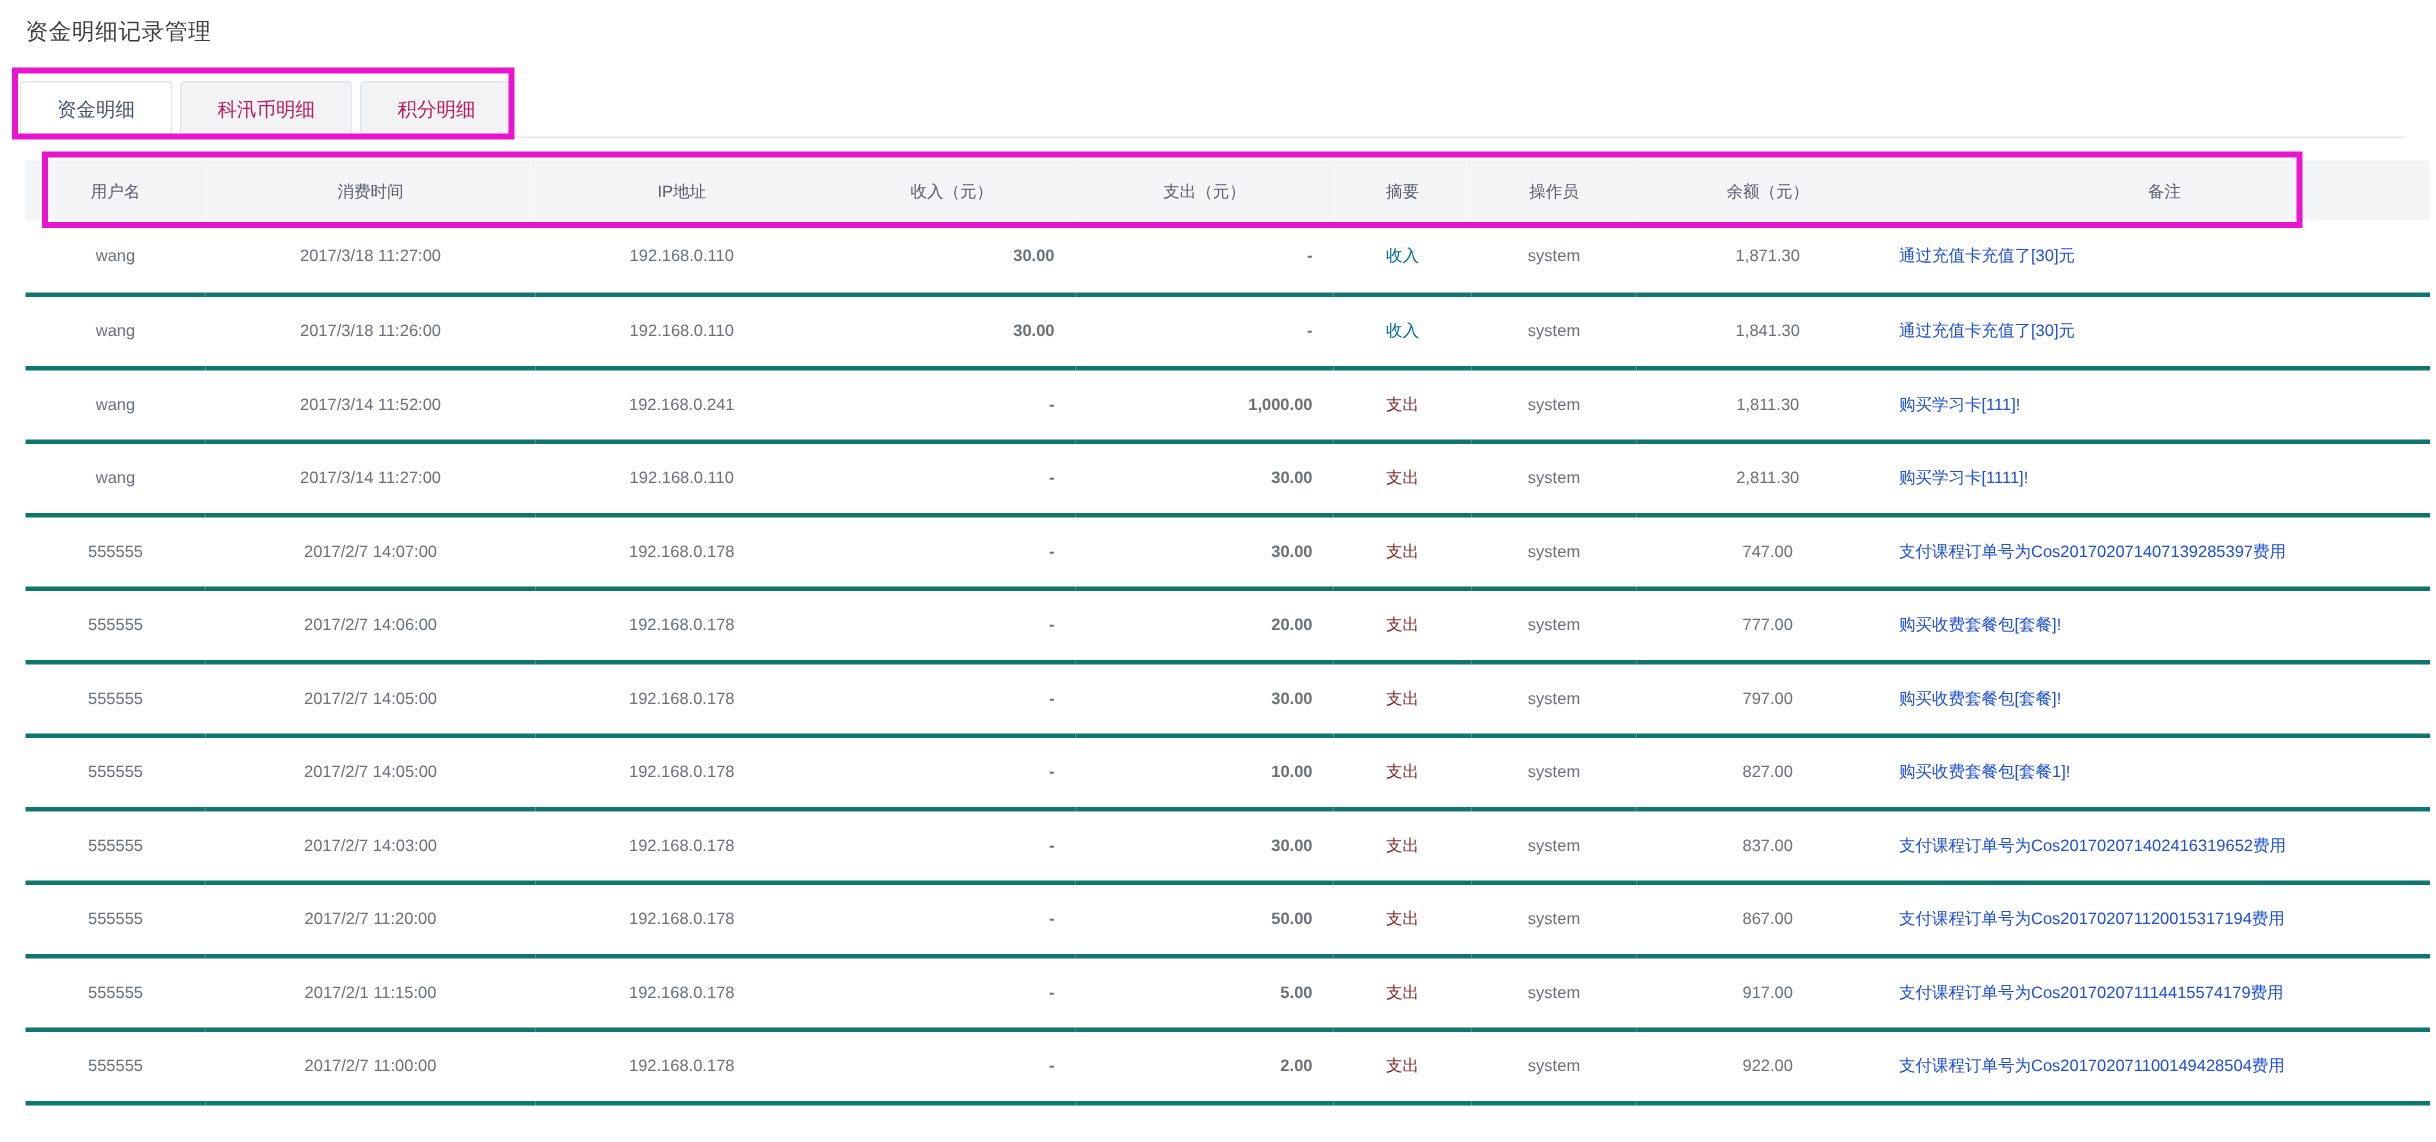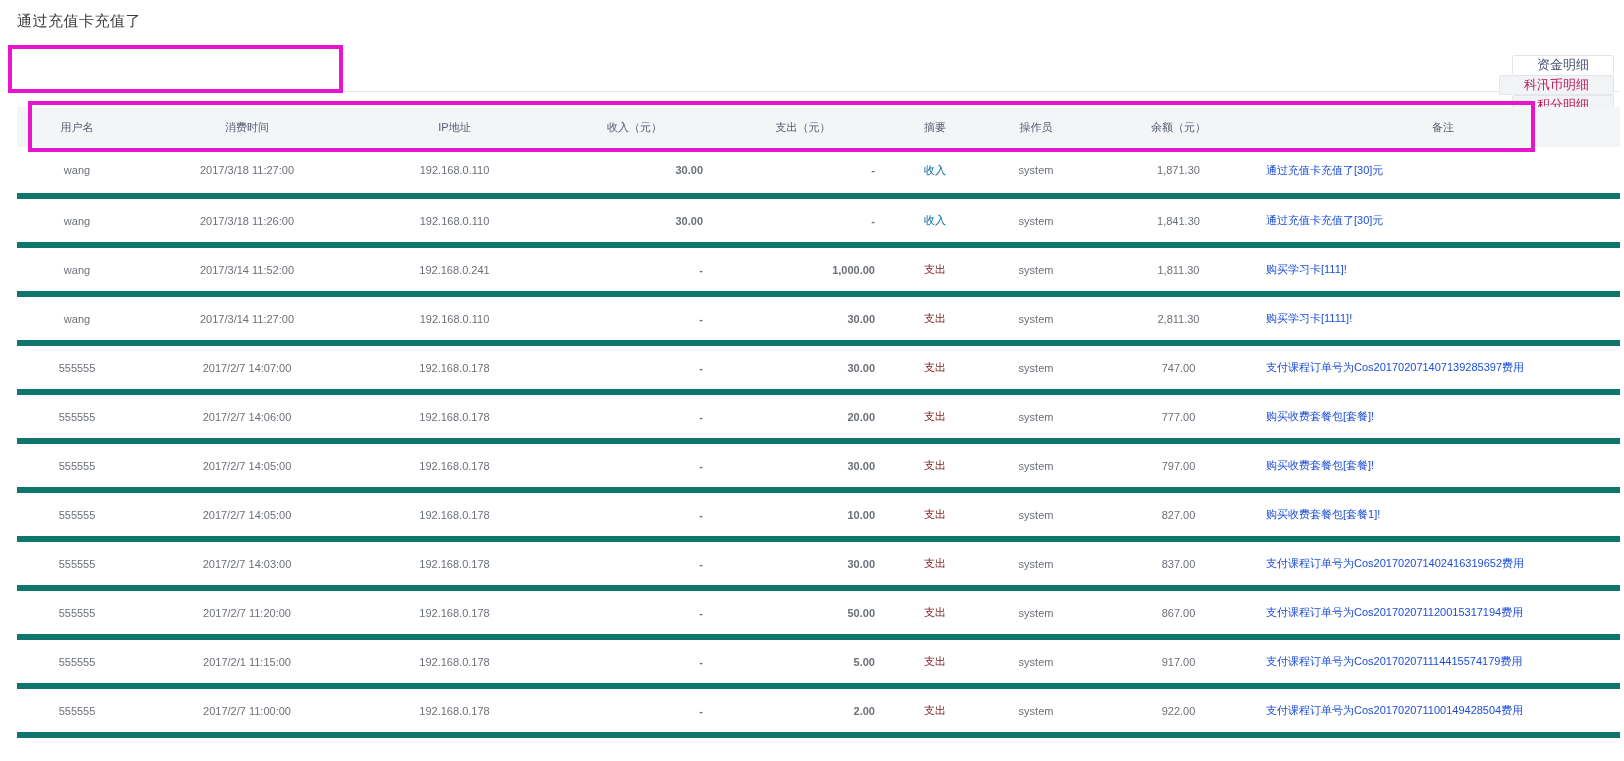--- a/index.html
+++ b/index.html
@@ -13,26 +13,25 @@
   .page-title {
     position: absolute;
     left: 17px; top: 12px;
     font-size: 15px;
     color: #3d3d3d;
     letter-spacing: 0.5px;
   }
   
   .tabbar {
     position: absolute;
-    left: 29px; top: 55px;
+    left: 13px; top: 55px;
     width: 1590px; height: 37px;
     border-bottom: 1px solid #e6e8ea;
     display: flex;
     align-items: flex-end;
-    flex-direction: column;
   }
   .tab {
     height: 37px;
     padding: 0 24px;
     margin-right: 5px;
     display: flex;
     align-items: center;
     font-size: 13px;
     color: #be185d;
     background: #f2f3f5;
@@ -56,21 +55,21 @@
     table-layout: fixed;
     font-size: 11px;
   }
   .fund-table thead tr { height: 40px; background: #f4f5f7; }
   .fund-table th {
     font-weight: normal;
     color: #545c6e;
     text-align: center;
     white-space: nowrap;
   }
-  .fund-table tbody tr { height: 49px; border-bottom: 6px solid #0f766e; }
+  .fund-table tbody tr { height: 49px; border-bottom: 3px solid #0f766e; }
   .fund-table td {
     color: #6b7077;
     text-align: center;
     white-space: nowrap;
     overflow: hidden;
   }
   
   .fund-table td:nth-child(4), .fund-table td:nth-child(5) { text-align: right; padding-right: 14px; font-weight: bold; }
   .fund-table td:nth-child(9) { text-align: left; color: #1d4ed8; }
   .fund-table td.income { color: #0369a1; }
@@ -81,21 +80,21 @@
     border: 4px solid #e716ce;
     pointer-events: none;
     background: transparent;
   }
   .annotation-tabs   { left: 8px;  top: 45px;  width: 335px;  height: 48px; }
   .annotation-header { left: 28px; top: 101px; width: 1507px; height: 51px; }
 </style>
 </head>
 <body>
 
-<div class="page-title">通过充值卡充值了</div>
+<div class="page-title">资金明细记录管理</div>
 
 <div class="tabbar">
   <div class="tab active">资金明细</div>
   <div class="tab">科汛币明细</div>
   <div class="tab">积分明细</div>
 </div>
 
 <table class="fund-table">
   <colgroup>
     <col style="width:120px">

